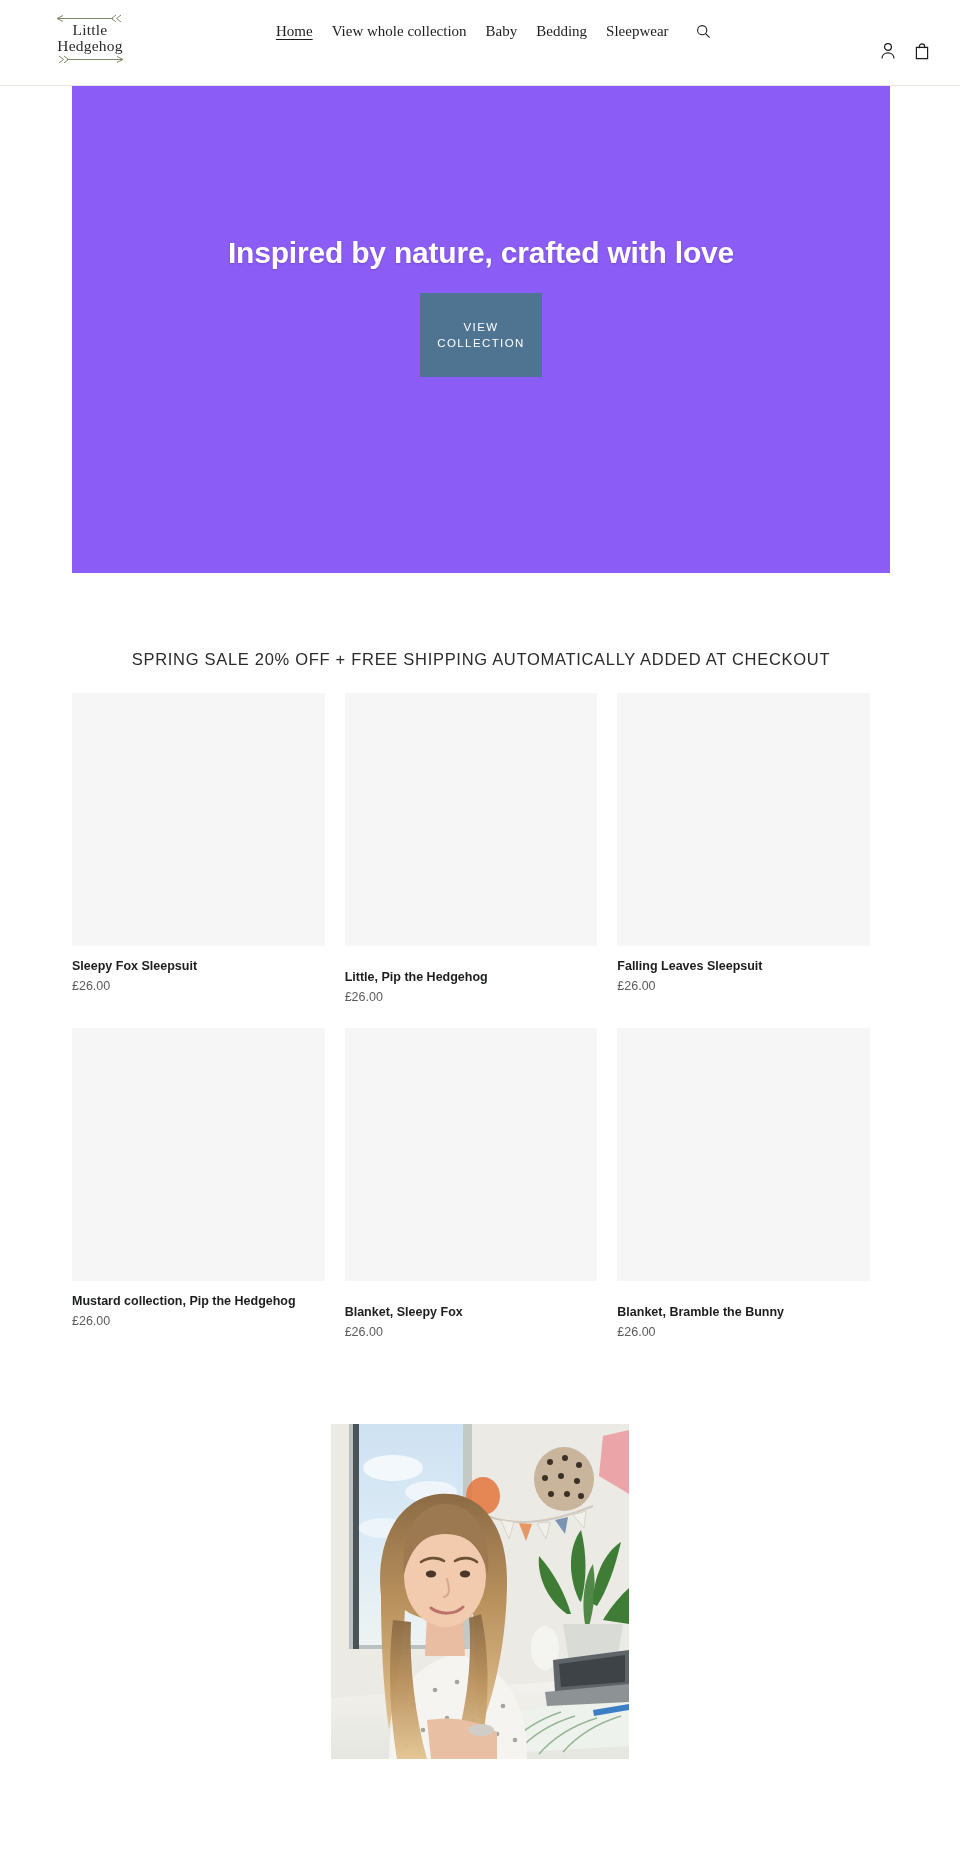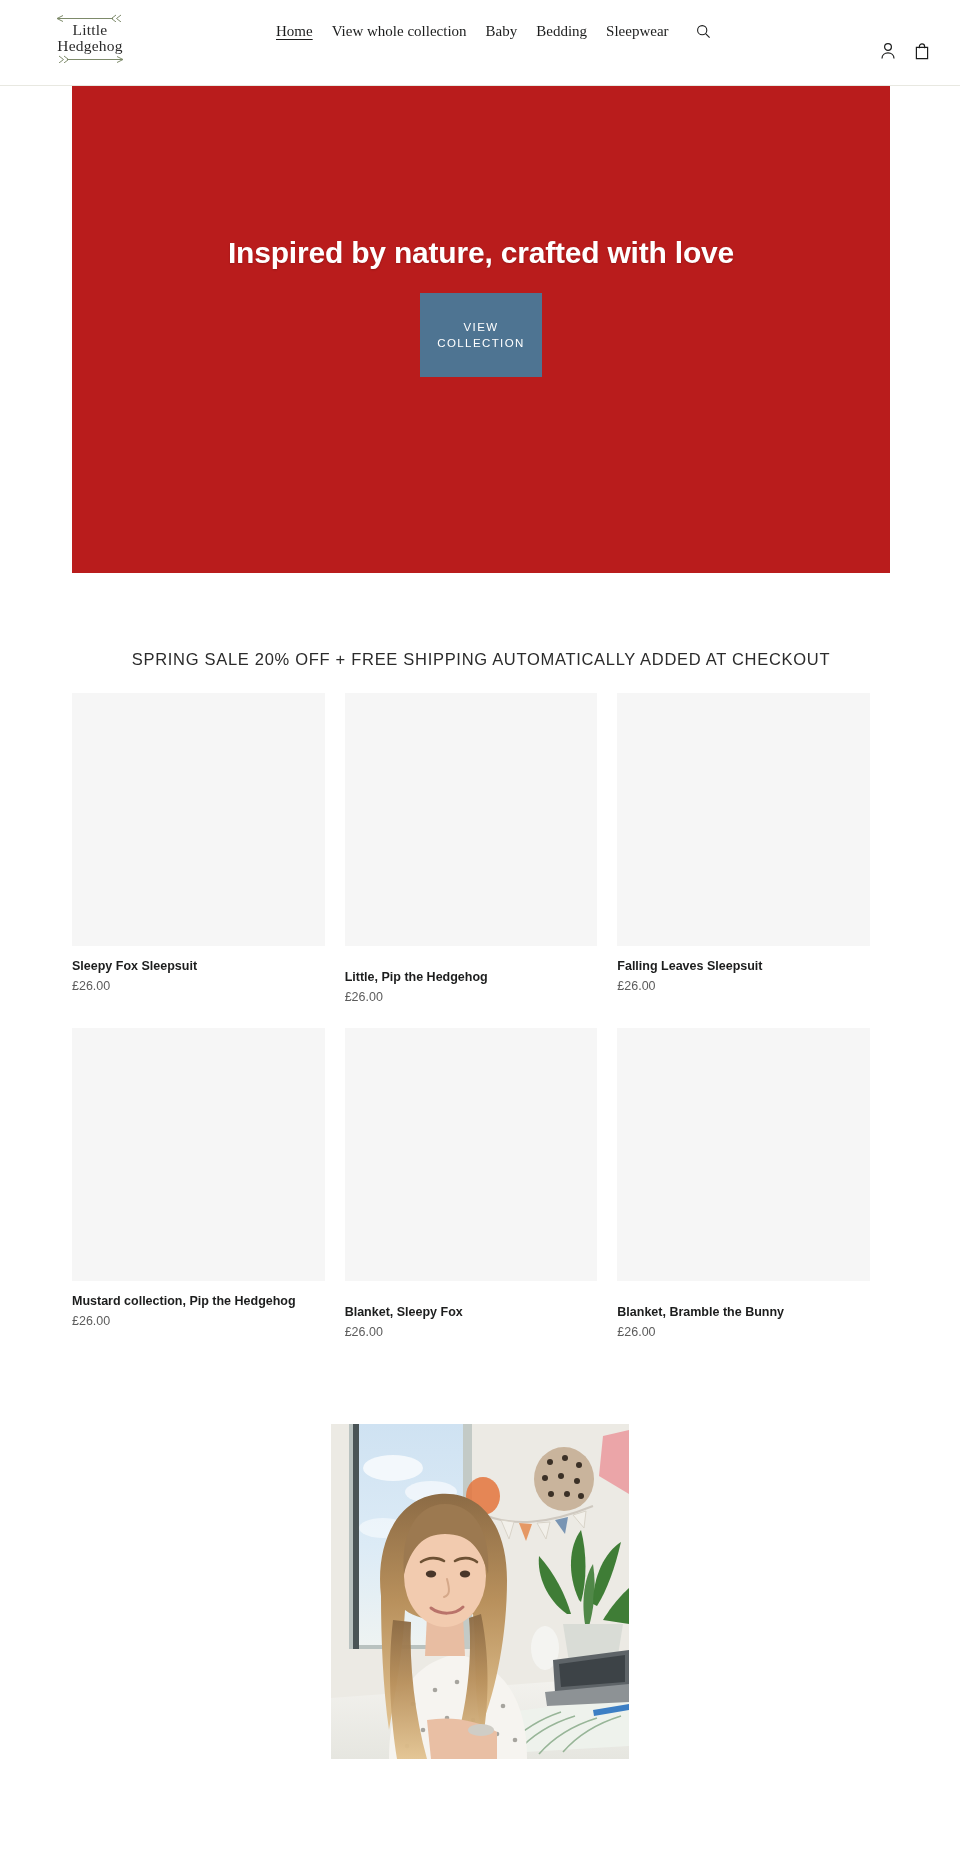--- a/index.html
+++ b/index.html
@@ -101,21 +101,21 @@
     line-height: 0;
     color: #1c1d1d;
   }
 
   
   .hero {
     position: relative;
     width: 818px;
     height: 487px;
     margin: 0 0 0 72px;
-    background: #b91c1c;
+    background: #8b5cf6;
     overflow: hidden;
   }
   .hero-inner {
     position: absolute;
     left: 0;
     right: 0;
     top: 148px;
     text-align: center;
     padding: 0 30px;
   }

